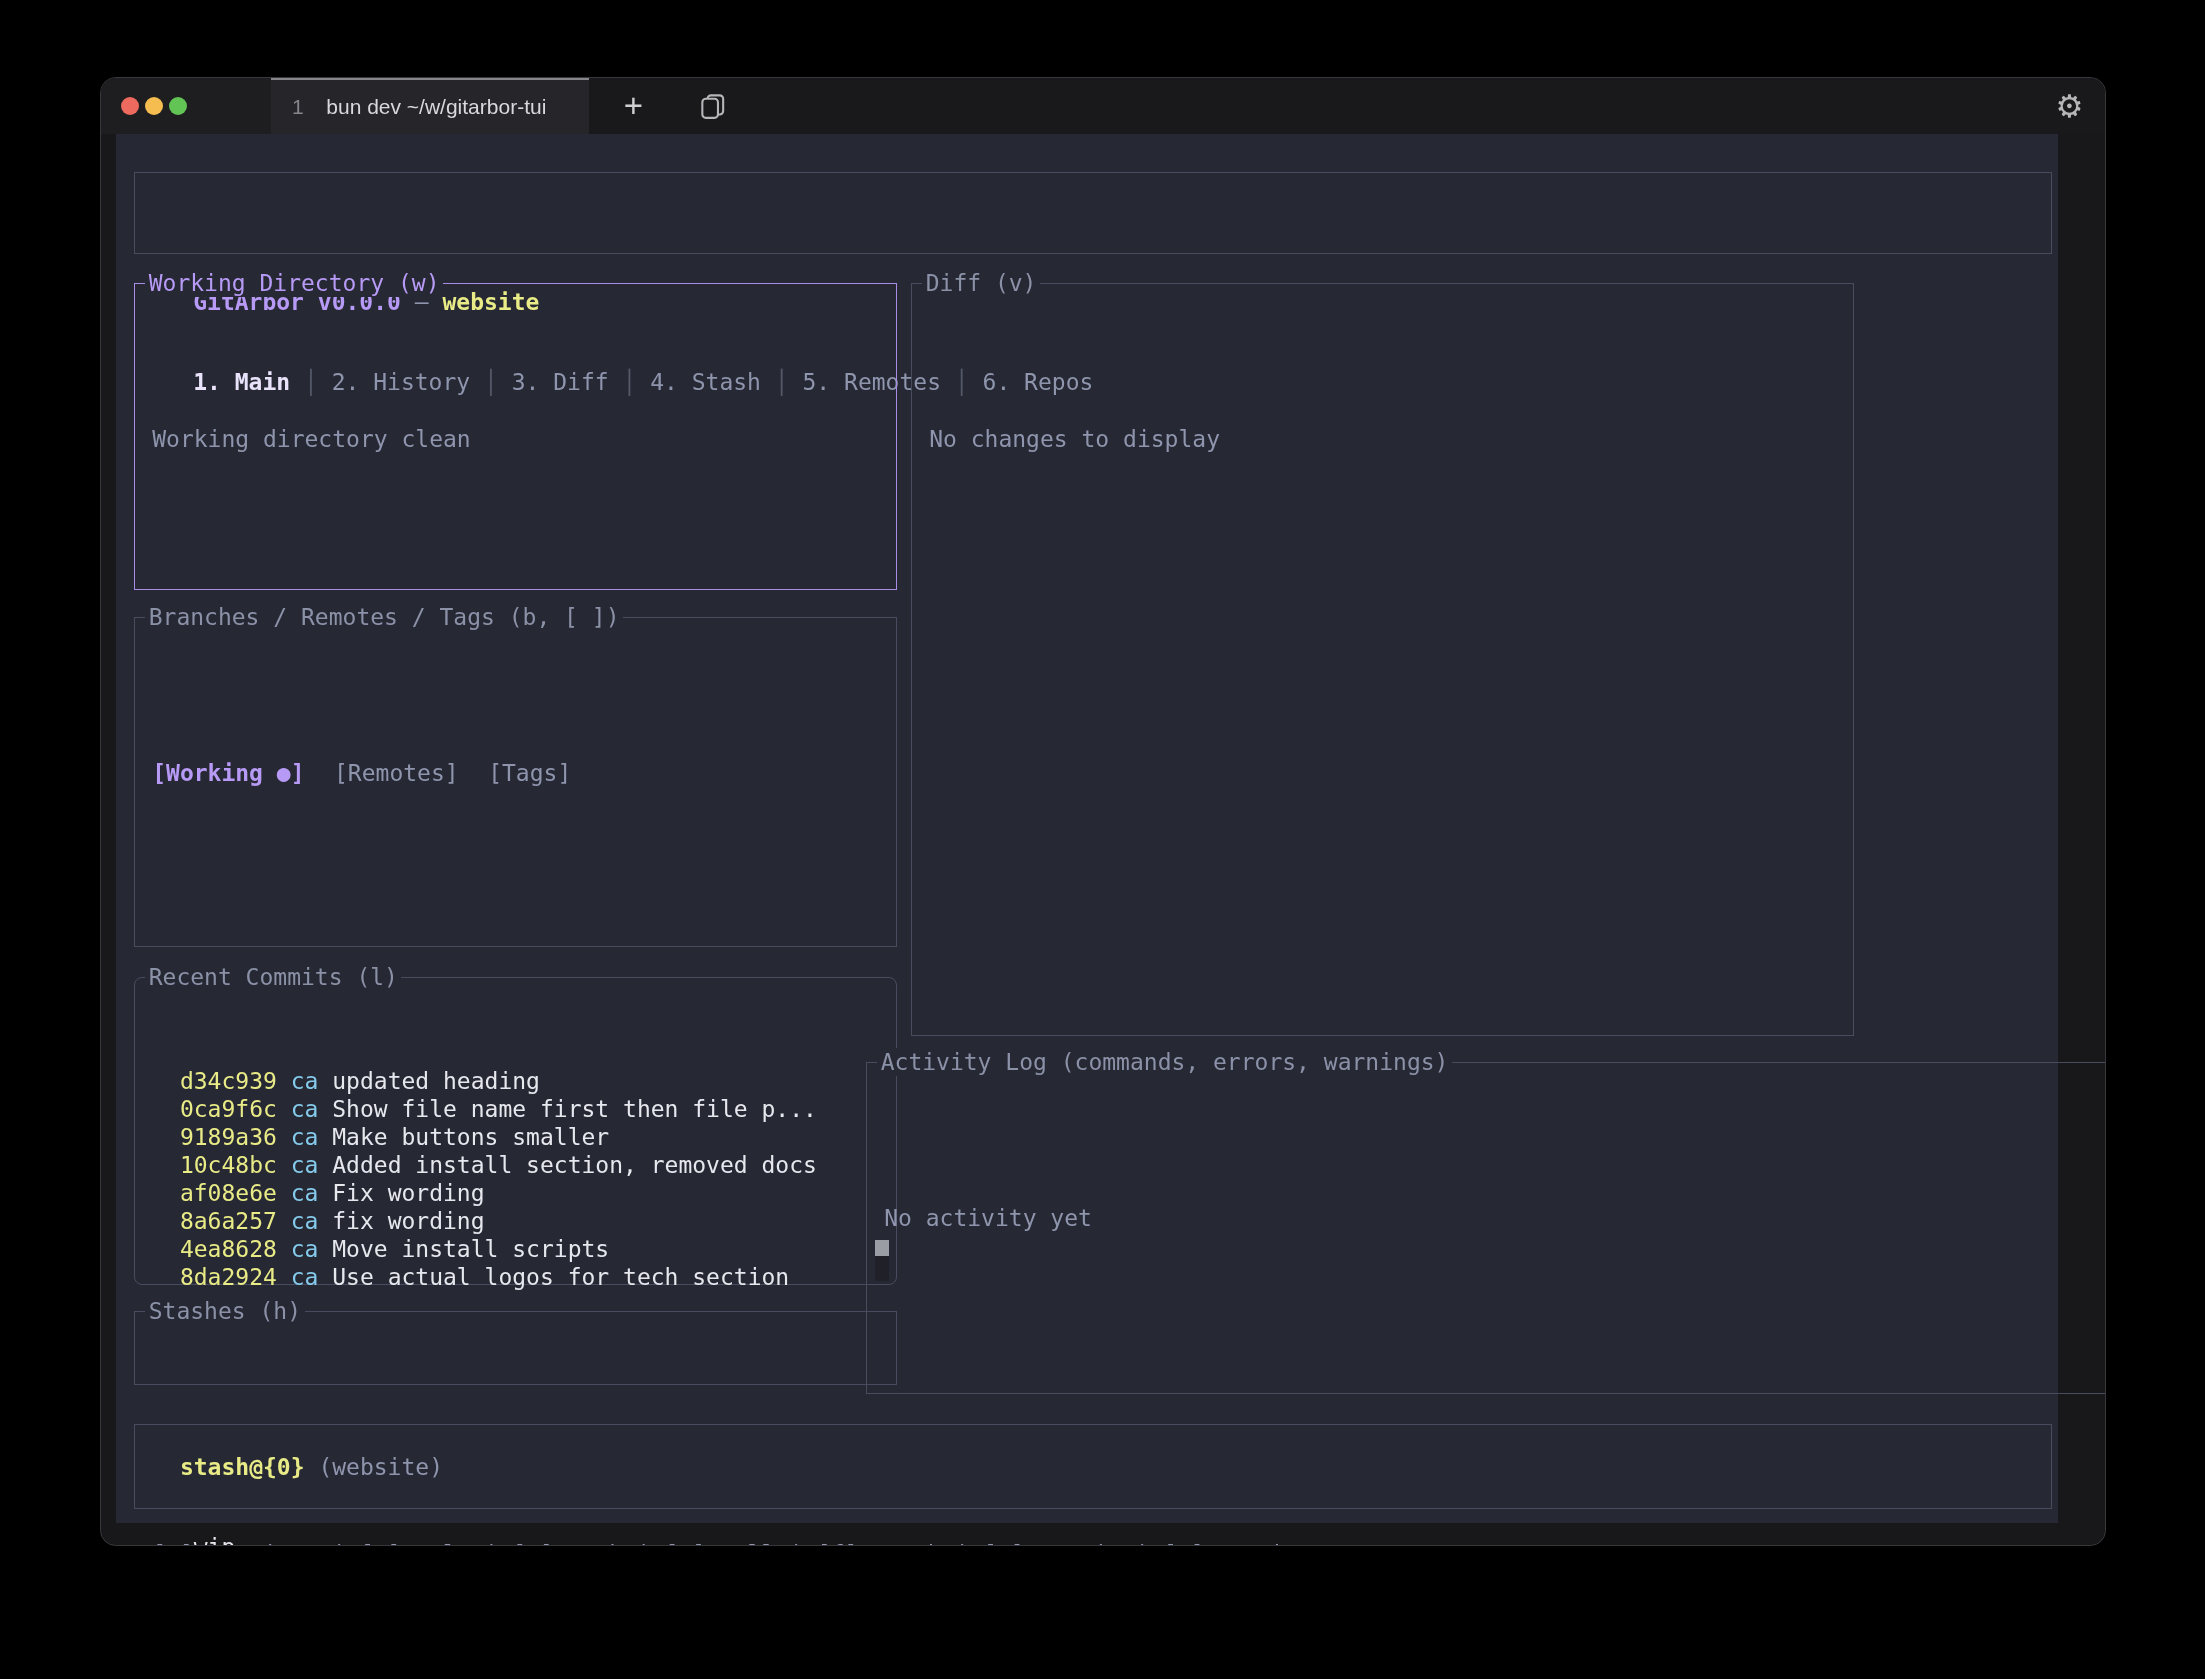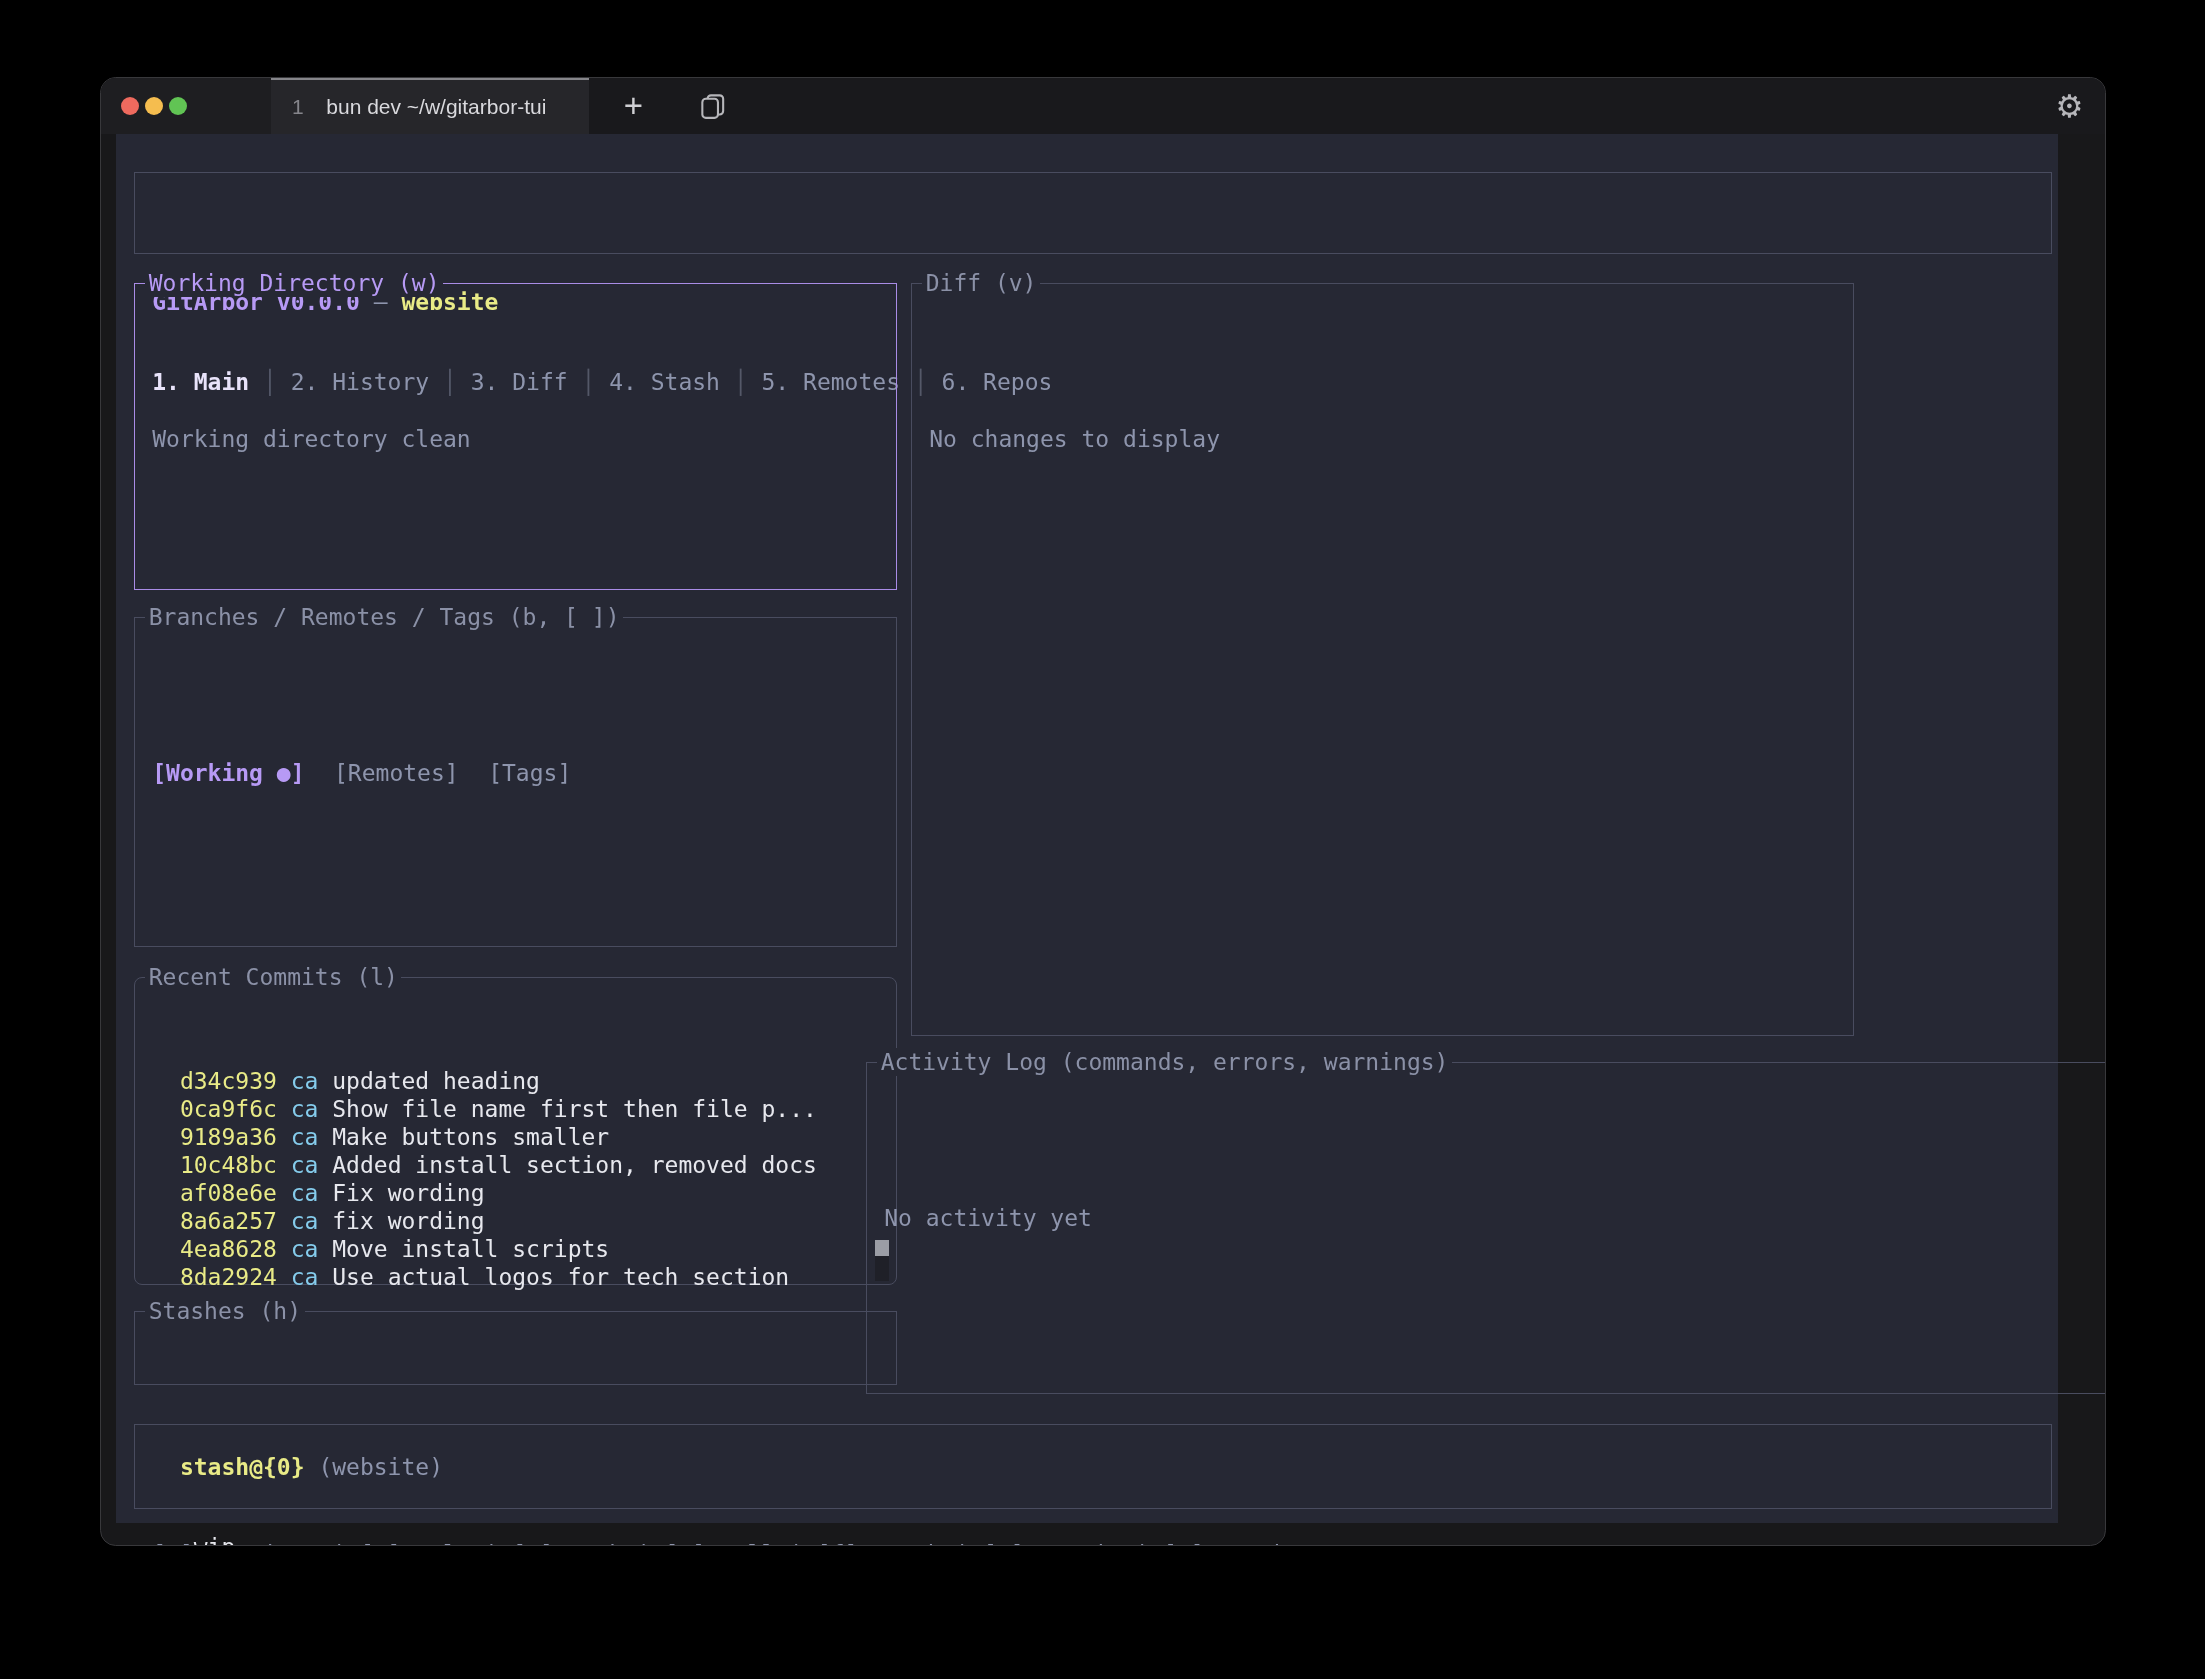--- a/index.html
+++ b/index.html
@@ -41,21 +41,21 @@
   .box-title{position:absolute;top:-14.8px;left:10.4px;padding:0 3.5px;background:var(--term-bg);
              color:var(--panel-title);line-height:28px;}
   .box.focus>.box-title{color:var(--purple);}
   .box-content{padding:11.3px 0 0 17.4px;}
   .tl{line-height:28px;height:28px;}
   .dim{color:var(--text-dim);} .bright{color:var(--text-bright);} .purple{color:var(--purple);}
   .yellow{color:var(--yellow);} .green{color:var(--green);} .cyan{color:var(--cyan);}
   .sep{color:var(--separator);} .b{font-weight:bold;}
   .hdr-tab{color:var(--text-dim);}
   .hdr-tab.active{color:#e8e3fa;font-weight:bold;}
-  #box-header{left:18px;top:38px;width:1918px;height:82px;}
+  #box-header{left:18px;top:38px;width:1918px;height:82px;padding-left:41px;}
   #box-wd{left:18px;top:149px;width:763px;height:307px;}
   #box-branches{left:18px;top:483px;width:763px;height:330px;}
   #box-commits{left:18px;top:843px;width:763px;height:308px;border-radius:8px;}
   #box-stashes{left:18px;top:1177px;width:763px;height:74px;}
   #box-diff{left:795px;top:149px;width:943px;height:753px;}
   #box-activity{left:750px;top:928px;width:1292px;height:332px;}
   #box-footer{left:18px;top:1290px;width:1918px;height:85px;}
   .brtab{margin-right:29.5px;}
   .scroll-track{position:absolute;right:7px;top:262px;width:14px;height:41px;background:var(--scroll-track);}
   .scroll-thumb{position:absolute;left:0;top:0;width:14px;height:15.6px;background:var(--scroll-thumb);}

